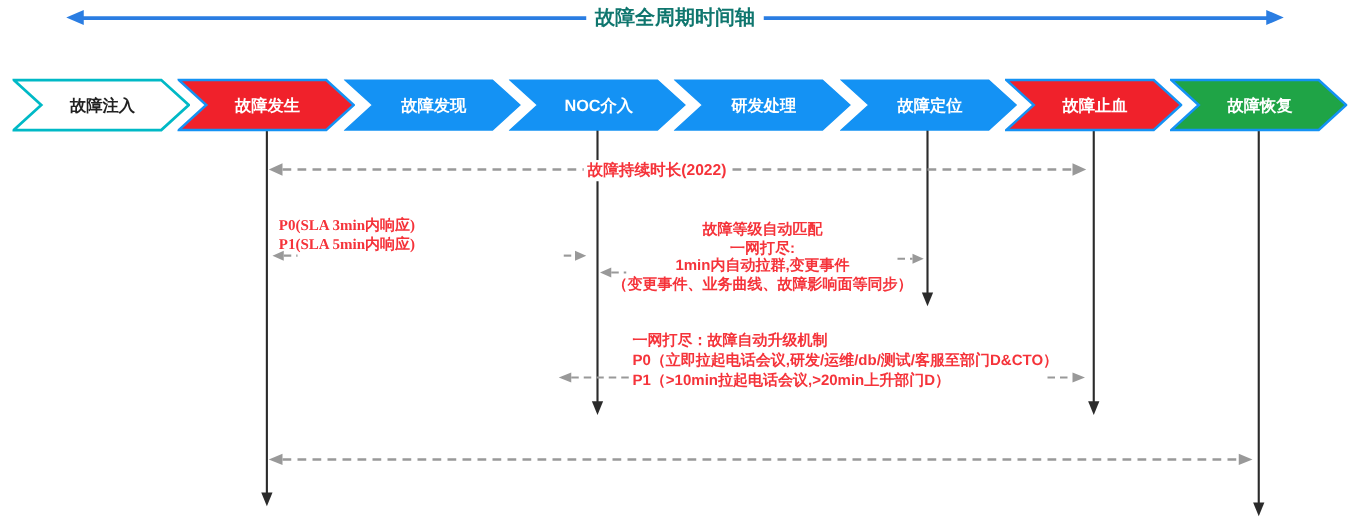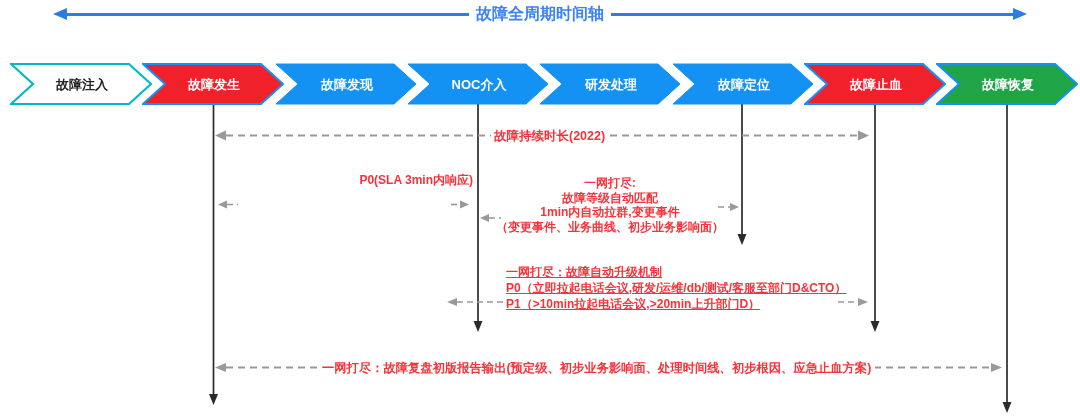--- a/index.html
+++ b/index.html
@@ -5,21 +5,21 @@
   html,body{margin:0;padding:0;background:#fff;}
   #canvas{position:relative;width:1080px;height:418px;background:#fff;overflow:hidden;
           font-family:"Liberation Sans","DejaVu Sans",sans-serif;}
 
   
   .axis-line{position:absolute;top:13px;left:66px;width:948px;height:2.5px;background:var(--axis_blue);z-index:1;}
   .axis-head{position:absolute;top:8px;width:0;height:0;border-top:6px solid transparent;border-bottom:6px solid transparent;z-index:1;}
   .axis-head.left{left:53px;border-right:14px solid var(--axis_blue);}
   .axis-head.right{left:1013px;border-left:14px solid var(--axis_blue);}
   .page-title{position:absolute;top:4px;left:540px;transform:translateX(-50%);background:#fff;
-              padding:0 7px;font-size:16px;font-weight:bold;color:#3b82f6;white-space:nowrap;z-index:2;}
+              padding:0 7px;font-size:16px;font-weight:bold;color:#0f766e;white-space:nowrap;z-index:2;}
 
   
   .chev{position:absolute;top:62px;width:142px;height:44px;z-index:3;}
   .chev text{font-size:13px;font-weight:bold;fill:#fff;text-anchor:middle;
              font-family:"Liberation Sans","DejaVu Sans",sans-serif;}
   .v-blue polygon{fill:var(--stage_blue);stroke:var(--stage_blue);stroke-width:1;}
   .v-red polygon{fill:var(--stage_red);stroke:var(--stage_outline_blue);stroke-width:2;}
   .v-green polygon{fill:var(--stage_green);stroke:var(--stage_outline_blue);stroke-width:2;}
   .v-outline-teal polygon{fill:#ffffff;stroke:var(--stage_outline_teal);stroke-width:2.2;}
   .v-outline-teal text{fill:#222;}
@@ -27,24 +27,24 @@
   
   #connectors{position:absolute;left:0;top:0;z-index:1;}
   .drop{stroke:var(--line_black);stroke-width:1.7;}
   .drop-head{fill:var(--line_black);stroke:none;}
   .dash{stroke:var(--dashed_gray);stroke-width:2;stroke-dasharray:7 5;fill:none;}
   .dash-sm{stroke:var(--dashed_gray);stroke-width:1.7;stroke-dasharray:6 4;fill:none;}
   .dash-head{fill:var(--dashed_gray);stroke:none;}
 
   
   .ann{position:absolute;color:var(--annotation_red);font-weight:bold;font-size:12px;z-index:2;}
-  #ann-duration{left:491px;top:128px;background:#fff;padding:0 3px;white-space:nowrap;font-size:12.5px;}
-  #ann-sla{left:223px;width:250px;top:173px;text-align:right;line-height:14.6px;}
+  #ann-duration{left:467px;top:128px;background:#fff;padding:0 3px;white-space:nowrap;font-size:12.5px;}
+  #ann-sla{left:223px;width:250px;top:173px;text-align:left;line-height:14.6px;font-family:Liberation Serif, serif;}
   #ann-match{left:486px;width:248px;top:176px;text-align:center;line-height:14.6px;}
-  #ann-esc{left:506px;top:265px;text-align:left;line-height:15.8px;white-space:nowrap;text-decoration:underline;}
+  #ann-esc{left:506px;top:265px;text-align:left;line-height:15.8px;white-space:nowrap;}
   #ann-report{left:318px;top:360px;background:#fff;padding:0 4px;white-space:nowrap;font-size:12.3px;}
 </style>
 </head>
 <body>
 
 <div id="canvas">
 
   <div class="axis-head left"></div>
   <div class="axis-line"></div>
   <div class="axis-head right"></div>
@@ -137,29 +137,29 @@
   </svg>
   <svg class="chev v-green" width="142" height="44" style="left: 936.1px;">
     <polygon points="1,2 119,2 141,22 119,42 1,42 23,22"></polygon>
     <text x="72" y="26.5">故障恢复</text>
   </svg>
 
   <div id="ann-duration" class="ann">故障持续时长(2022)</div>
 
   <div id="ann-sla" class="ann">
     <div>P0(SLA 3min内响应)</div>
+    <div>P1(SLA 5min内响应)</div>
   </div>
 
   <div id="ann-match" class="ann">
+    <div>故障等级自动匹配</div>
     <div>一网打尽:</div>
-    <div>故障等级自动匹配</div>
     <div>1min内自动拉群,变更事件</div>
-    <div>（变更事件、业务曲线、初步业务影响面）</div>
+    <div>（变更事件、业务曲线、故障影响面等同步）</div>
   </div>
 
   <div id="ann-esc" class="ann">
     <div>一网打尽：故障自动升级机制</div>
     <div>P0（立即拉起电话会议,研发/运维/db/测试/客服至部门D&amp;CTO）</div>
     <div>P1（&gt;10min拉起电话会议,&gt;20min上升部门D）</div>
   </div>
 
-  <div id="ann-report" class="ann">一网打尽：故障复盘初版报告输出(预定级、初步业务影响面、处理时间线、初步根因、应急止血方案)</div>
 </div>
 
 </body></html>

